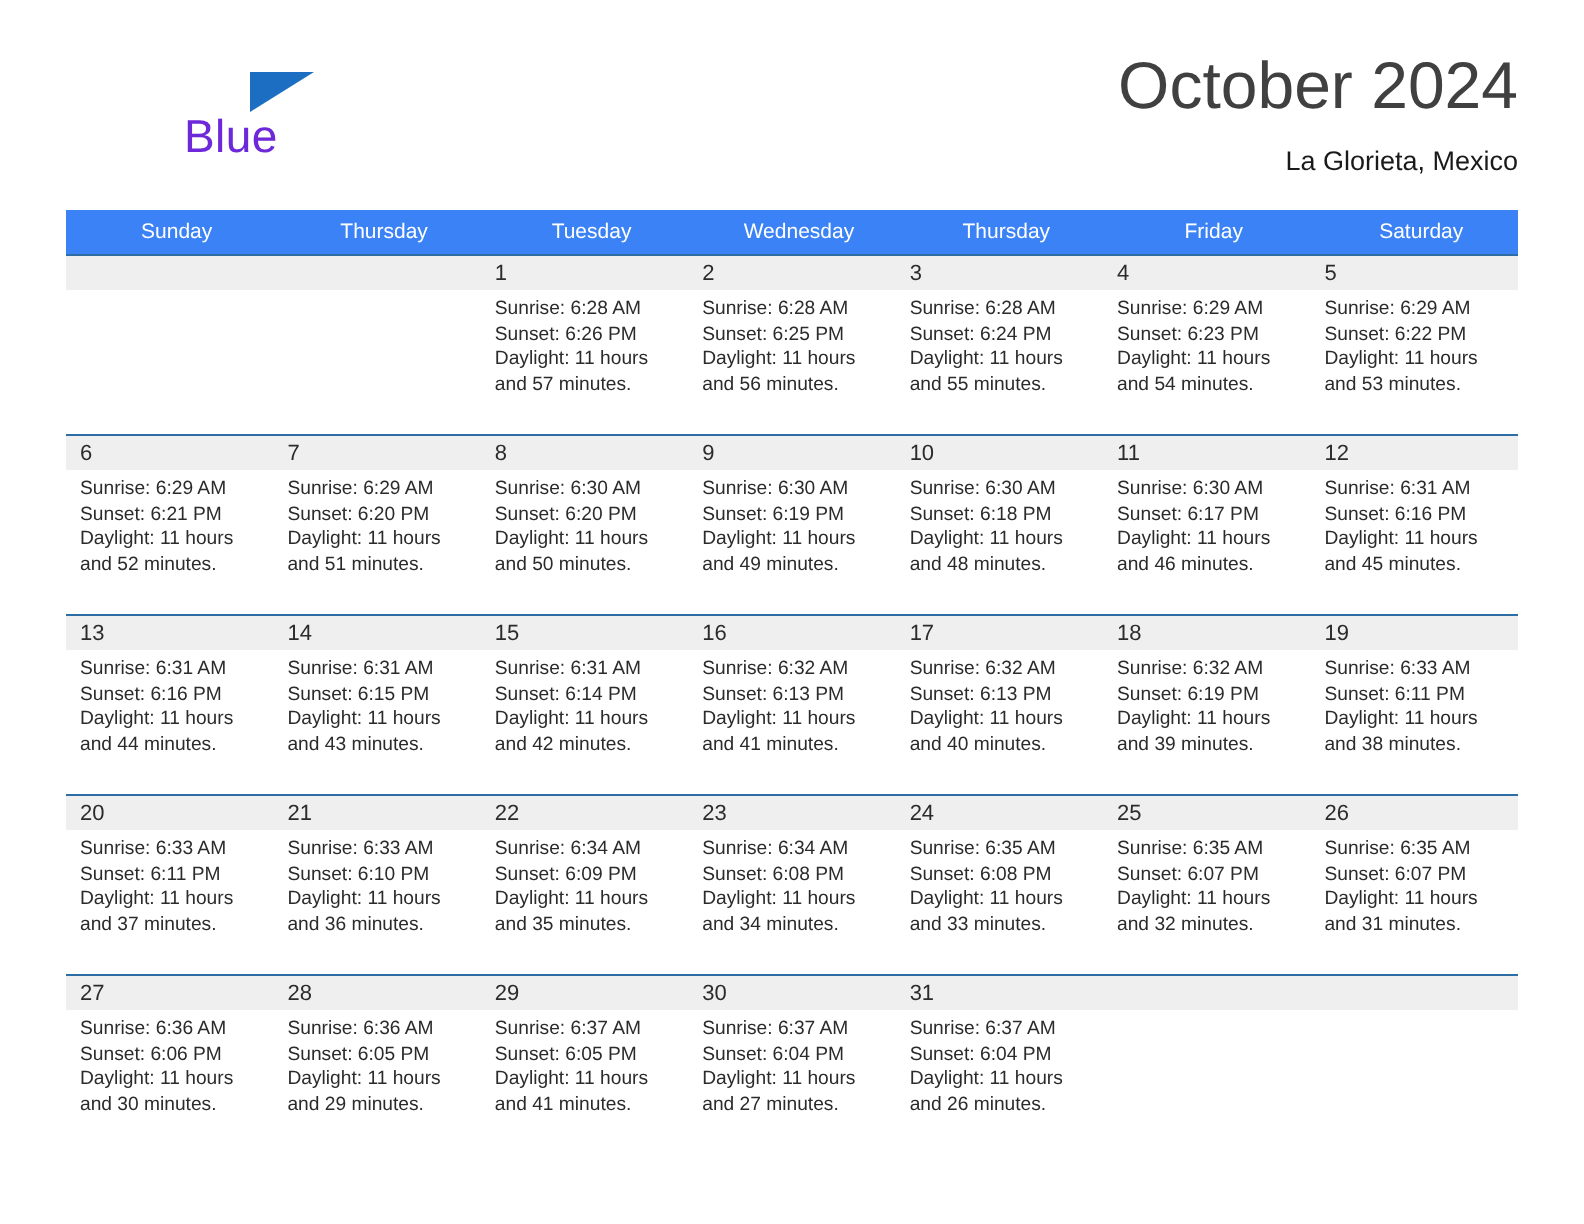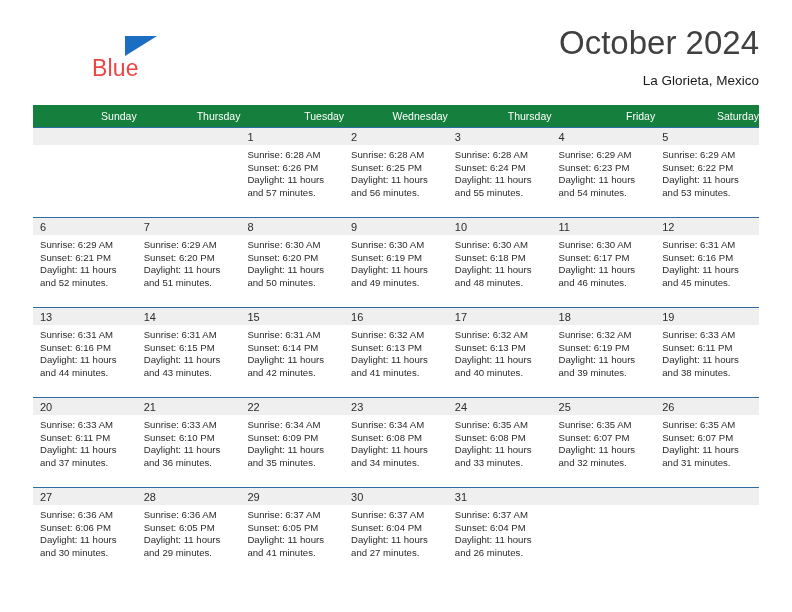--- a/index.html
+++ b/index.html
@@ -52,21 +52,21 @@
     height: 0;
     border-left: 32px solid #1b6ec2;
     border-bottom: 20px solid transparent;
   }
   .logo-blue {
     position: absolute;
     left: 59px;
     top: 25px;
     font-size: 23px;
     letter-spacing: 0.2px;
-    color: #ef4444;
+    color: #6d28d9;
   }
 
   .title-block {
     position: absolute;
     right: 0;
     top: 0;
     text-align: right;
   }
   .cal-title {
     font-size: 33px;
@@ -86,25 +86,25 @@
   
   .calendar {
     position: absolute;
     left: 33px;
     top: 105px;
     width: 726px;
     border-collapse: collapse;
     table-layout: fixed;
   }
   .calendar th {
-    background: #15803d;
+    background: #3b82f6;
     color: #ffffff;
     font-size: 10.5px;
     font-weight: normal;
-    text-align: right;
+    text-align: center;
     padding: 5px 0 5px 7px;
     height: 11px;
     border: none;
   }
   .calendar td {
     vertical-align: top;
     padding: 0;
     border: none;
     border-top: 1.5px solid #2e6da4;
     height: 89px;

